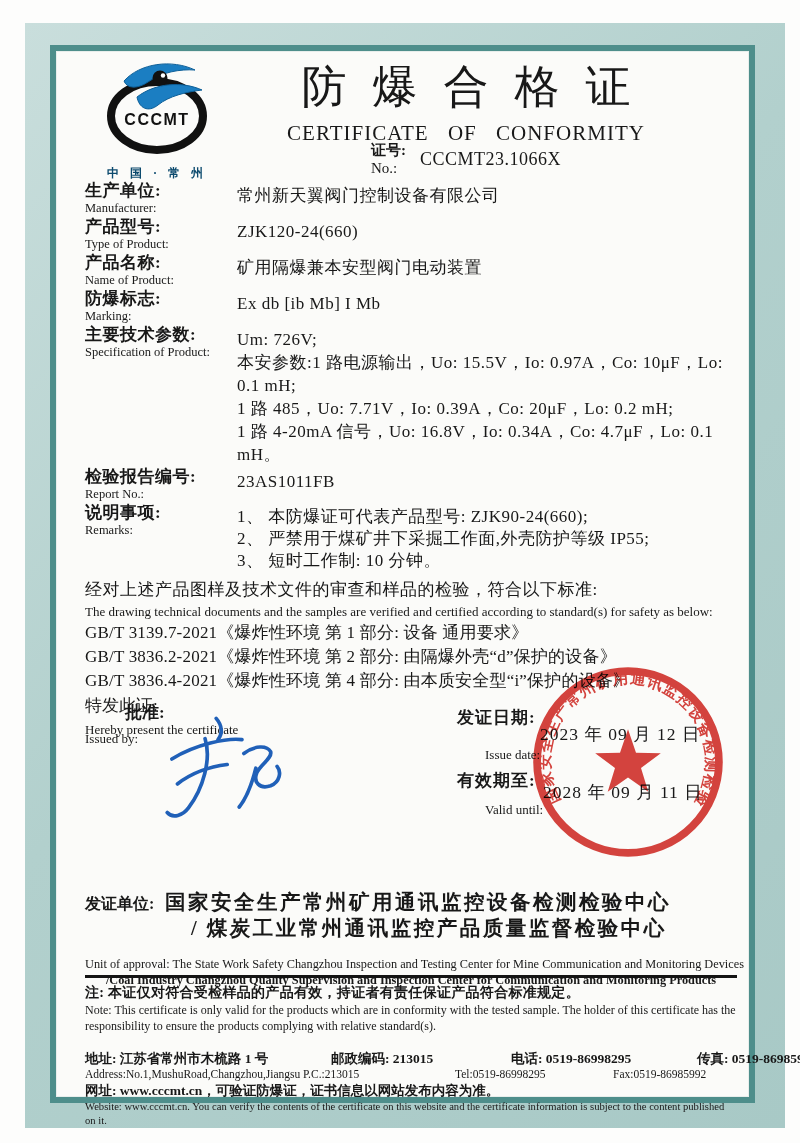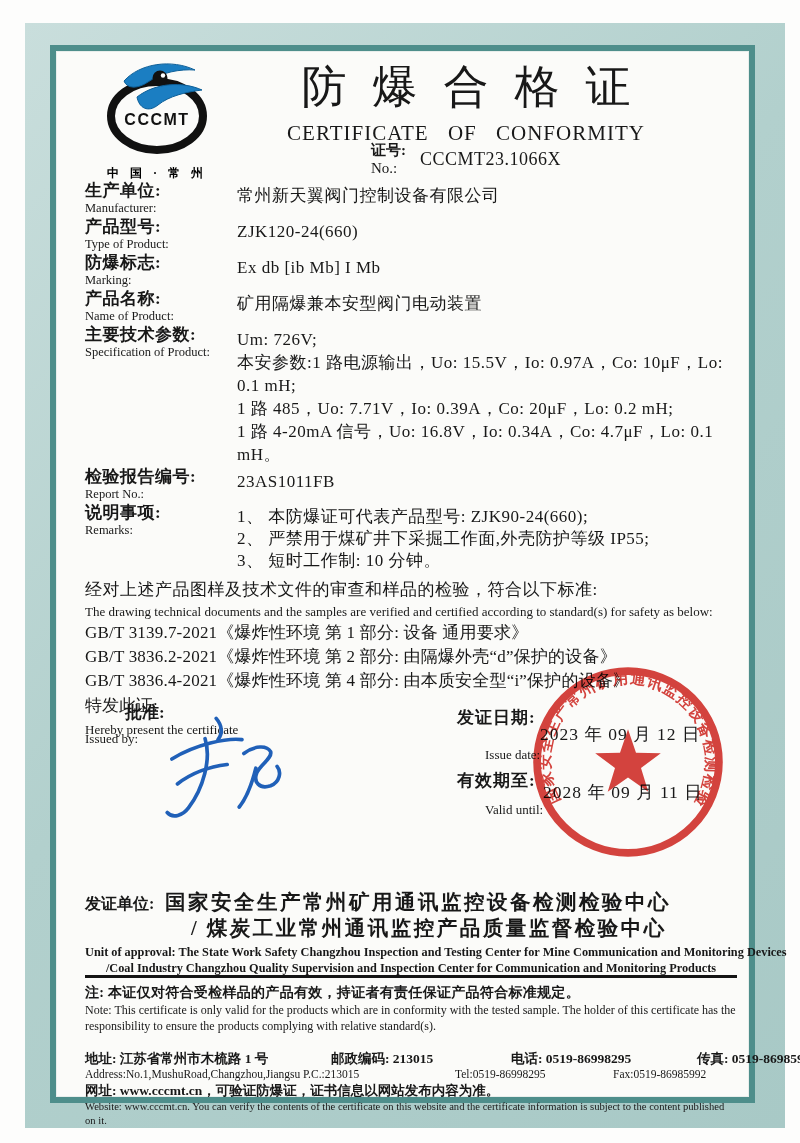--- a/index.html
+++ b/index.html
@@ -18,21 +18,21 @@
     position:absolute;left:50px;top:45px;right:45px;bottom:40px;
     border:6px solid #4e8e8b;
     background:#fbfbf9;
     box-shadow:inset 0 0 0 1px #e8eeec;
   }
   .page-inner{position:absolute;left:0;top:0;right:0;bottom:0;}
 
   
   .header{position:absolute;left:0;top:6px;right:0;height:128px;}
   .logo-block{position:absolute;left:36px;top:2px;width:130px;text-align:center;}
-  .logo-sub{font-size:12px;font-weight:bold;letter-spacing:4px;margin-top:0px;color:#000000;}
+  .logo-sub{font-size:12px;font-weight:bold;letter-spacing:4px;margin-top:0px;color:#0c4a6e;}
   .title-block{position:absolute;left:200px;top:0;width:420px;text-align:center;}
   .title-cn{font-size:45px;letter-spacing:26px;font-weight:500;white-space:nowrap;text-indent:26px;}
   .title-en{font-size:21px;letter-spacing:1px;word-spacing:13px;margin-top:4px;font-weight:500;}
   .certno-row{position:absolute;left:200px;top:84px;width:420px;display:flex;justify-content:center;align-items:center;gap:14px;}
   .certno-labels{text-align:left;}
   .certno-cn{font-size:15px;font-weight:bold;}
   .certno-en{font-size:15px;}
   .certno-val{font-size:18px;letter-spacing:.5px;}
 
   
@@ -61,21 +61,21 @@
   .d-val{position:absolute;font-size:17.5px;letter-spacing:1px;white-space:nowrap;}
   .stamp{position:absolute;left:443px;top:-39px;width:200px;height:200px;mix-blend-mode:multiply;opacity:.92;}
 
   
   .unit{position:absolute;left:29px;top:838px;right:12px;}
   .unit-row{display:flex;}
   .unit-label{font-size:16px;font-weight:bold;flex:0 0 80px;padding-top:5px;}
   .unit-names{flex:1;}
   .unit-cn1{font-size:20.5px;font-weight:bold;letter-spacing:2.5px;line-height:26px;white-space:nowrap;}
   .unit-cn2{font-size:20.5px;font-weight:bold;letter-spacing:2.5px;line-height:26px;margin-left:26px;white-space:nowrap;}
-  .unit-en1{font-size:12.3px;font-weight:bold;line-height:16px;margin-top:3px;white-space:nowrap;}
+  .unit-en1{font-size:12.3px;font-weight:normal;line-height:16px;margin-top:15px;white-space:nowrap;}
   .unit-en2{font-size:12.3px;font-weight:bold;line-height:16px;text-align:center;white-space:nowrap;}
 
   .divider{position:absolute;left:29px;top:924px;right:12px;height:2.5px;background:#141414;}
 
   
   .footer{position:absolute;left:29px;top:932px;right:12px;}
   .note-cn{font-size:14px;font-weight:bold;line-height:19px;letter-spacing:.3px;}
   .note-en{font-size:12px;line-height:16px;}
   .contact{display:grid;grid-template-columns:218px 152px 158px 1fr;margin-top:16px;gap:28px;}
   .contact .cn{font-size:13.5px;font-weight:bold;white-space:nowrap;}
@@ -133,35 +133,35 @@
           <div class="cn">产品型号:</div>
           <div class="en">Type of Product:</div>
         </div>
         <div class="field-value">
           <div class="v">ZJK120-24(660)</div>
         </div>
       </div>
 
       <div class="field-row">
         <div class="field-label">
+          <div class="cn">产品名称:</div>
+          <div class="en">Name of Product:</div>
+        </div>
+        <div class="field-value">
+          <div class="v">矿用隔爆兼本安型阀门电动装置</div>
+        </div>
+      </div>
+
+      <div class="field-row">
+        <div class="field-label">
           <div class="cn">防爆标志:</div>
           <div class="en">Marking:</div>
         </div>
         <div class="field-value">
           <div class="v">Ex db [ib Mb] I Mb</div>
-        </div>
-      </div>
-
-      <div class="field-row">
-        <div class="field-label">
-          <div class="cn">产品名称:</div>
-          <div class="en">Name of Product:</div>
-        </div>
-        <div class="field-value">
-          <div class="v">矿用隔爆兼本安型阀门电动装置</div>
         </div>
       </div>
 
       <div class="field-row spec">
         <div class="field-label">
           <div class="cn">主要技术参数:</div>
           <div class="en">Specification of Product:</div>
         </div>
         <div class="field-value">
           <div class="v">Um: 726V;</div>

